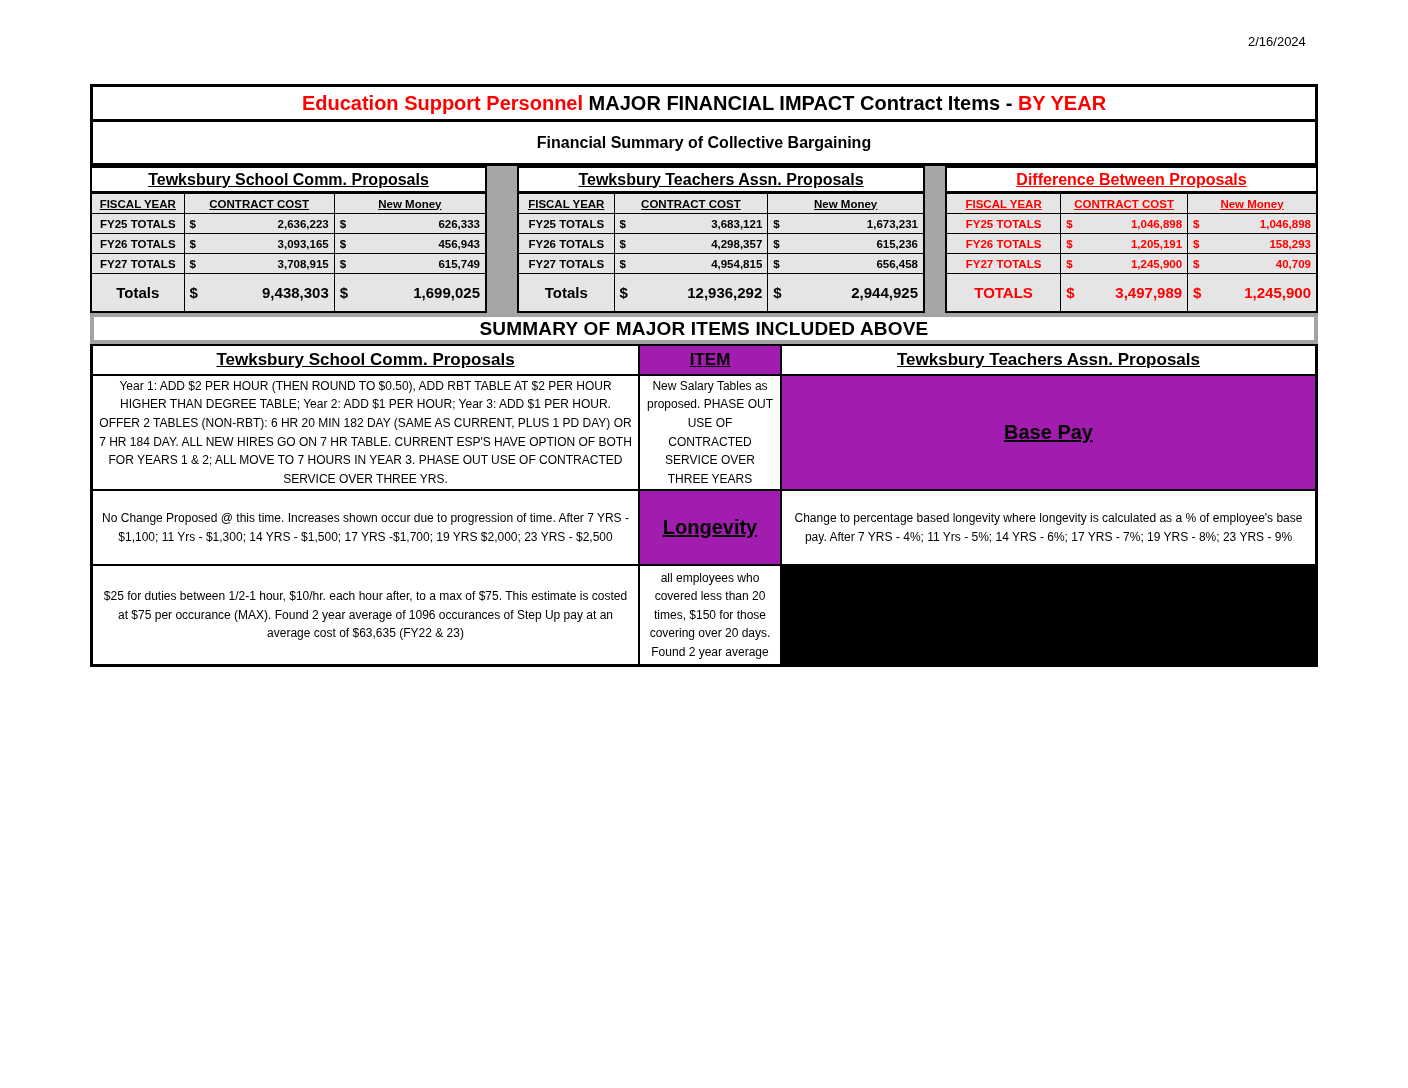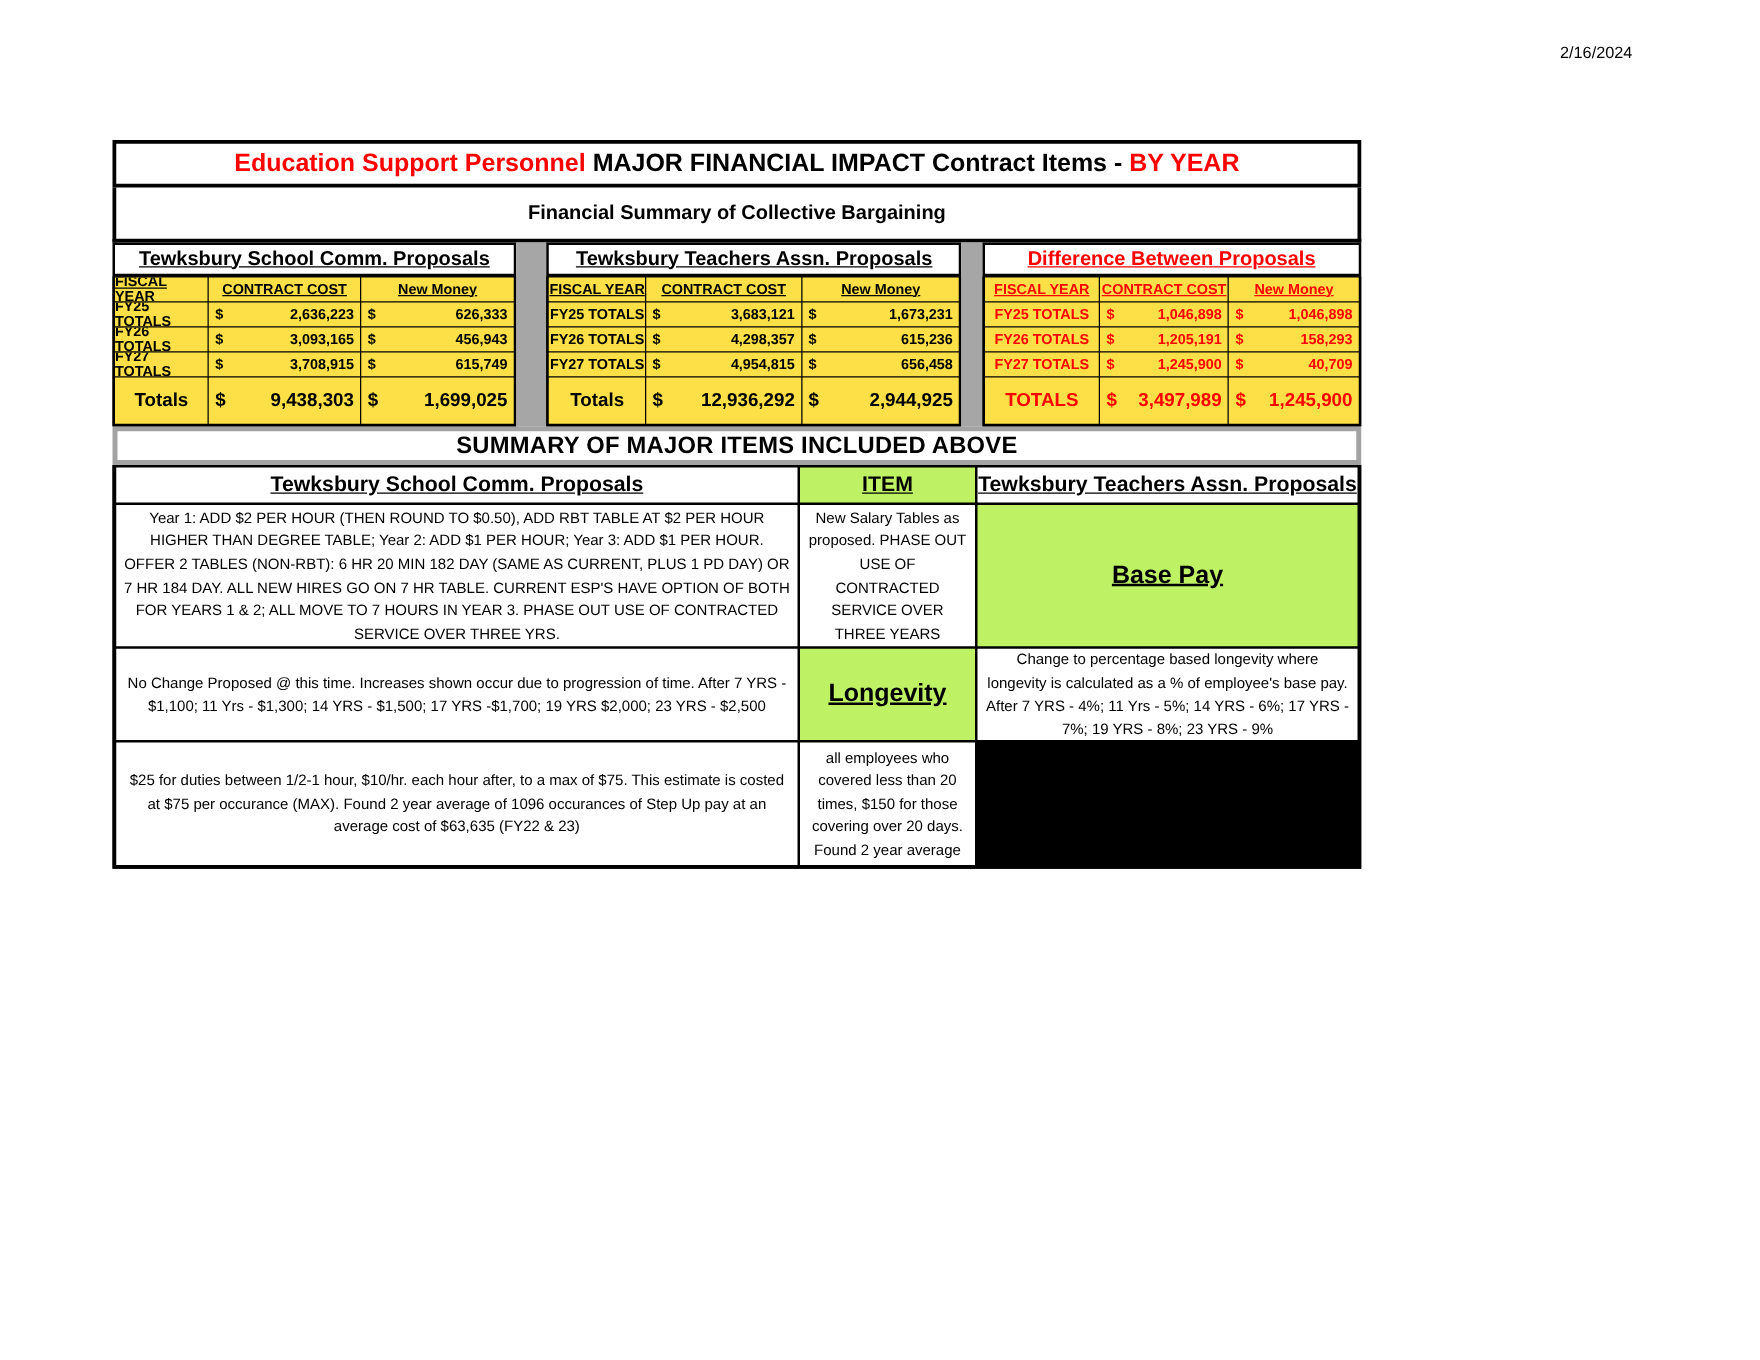--- a/index.html
+++ b/index.html
@@ -1,21 +1,21 @@
 <!DOCTYPE html>
 <html><head>
 <meta charset="utf-8">
 <style>
   html,body{margin:0;padding:0;background:#ffffff;}
   .page{
     position:relative;width:1408px;height:1088px;background:#ffffff;
     font-family:"Liberation Sans",sans-serif;color:#000;overflow:hidden;
   }
   .date{position:absolute;top:34px;left:1248px;font-size:13px;}
-  .doc{position:absolute;left:90px;top:112px;width:999px;}
+  .doc{position:absolute;left:90px;top:84px;width:1228px;}
   .title-row{
     box-sizing:border-box;border:3px solid #000;height:38px;
     display:flex;align-items:center;justify-content:center;
     font-size:20px;font-weight:bold;white-space:pre;
   }
   .red{color:#ff0000;}
   .subtitle-row{
     box-sizing:border-box;border:3px solid #000;border-top:none;height:44px;
     display:flex;align-items:center;justify-content:center;
     font-size:16px;font-weight:bold;text-align:right;
@@ -33,21 +33,21 @@
   }
   .sgrid{
     box-sizing:border-box;border:2px solid #000;border-top-width:1px;flex:1;
     display:grid;background:#000;gap:1px;
     grid-template-rows:19px 19px 19px 19px 1fr;
   }
   .g1{grid-template-columns:92fr 150fr 151fr;}
   .g2{grid-template-columns:96fr 155fr 157fr;}
   .g3{grid-template-columns:115fr 128fr 130fr;}
   .cell{
-    background:#fde047;display:flex;align-items:center;justify-content:center;
+    background:#e5e5e5;display:flex;align-items:center;justify-content:center;
     font-size:11.5px;font-weight:bold;overflow:hidden;
   }
   .cell.hdr{text-decoration:underline;}
   .cell.money{justify-content:space-between;padding:0 5px;box-sizing:border-box;}
   .cell.money .amt{text-align:right;}
   .totcell{font-size:15px;}
   .st3 .cell{color:#ff0000;}
   
   .section-heading{
     box-sizing:border-box;border:4px solid #a3a3a3;height:31px;
@@ -58,21 +58,21 @@
     box-sizing:border-box;border:3px solid #000;border-top-width:2px;
     display:grid;background:#000;gap:2px;
     grid-template-columns:545px 140px 1fr;
     grid-template-rows:28px 113px 73px 98px;
   }
   .icell{
     background:#fff;display:flex;align-items:center;justify-content:center;
     text-align:center;padding:2px 6px;box-sizing:border-box;overflow:hidden;
   }
   .icell.head{font-size:17px;font-weight:bold;text-decoration:underline;padding:0;}
-  .icell.itemcol{background:#bef264;}
+  .icell.itemcol{background:#a21caf;}
   .icell.itemlabel{
     font-size:20px;font-weight:bold;text-decoration:underline;
     line-height:1.55;padding:0 14px;
   }
   .icell.body{font-size:12px;line-height:1.55;}
 </style>
 </head>
 <body>
 
 <div class="page">

